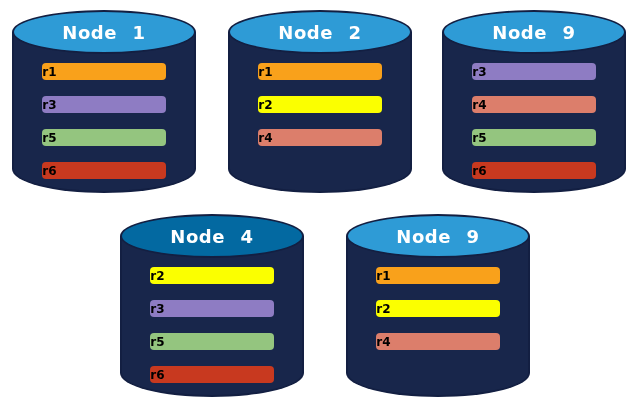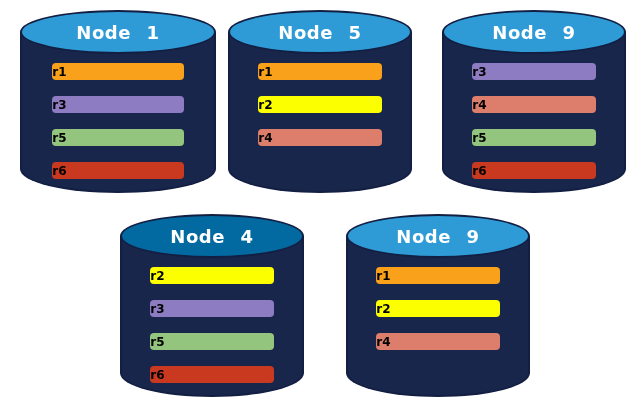--- a/index.html
+++ b/index.html
@@ -1,21 +1,21 @@
 <!DOCTYPE html>
 <html><head>
 <meta charset="utf-8">
 <style>
   html,body{margin:0;padding:0;background:#ffffff;}
   .stage{
     position:relative;width:638px;height:402px;background:#ffffff;overflow:hidden;
     font-family:"DejaVu Sans","Liberation Sans",sans-serif;
   }
   .node{position:absolute;width:184px;height:183px;}
-  .node-pos-0{left:20px;top:10px;padding-left:12px;}
+  .node-pos-0{left:12px;top:10px;}
   .node-pos-1{left:228px;top:10px;}
   .node-pos-2{left:442px;top:10px;}
   .node-pos-3{left:120px;top:214px;}
   .node-pos-4{left:346px;top:214px;}
   .cyl-body{
     position:absolute;left:0;right:0;top:22px;bottom:0;
     background:#18264B;border:2px solid #131F42;border-top:none;
     border-radius:0 0 50% 50% / 0 0 24px 24px;box-sizing:border-box;
   }
   .cyl-top{
@@ -61,21 +61,21 @@
       </div>
       <div class="bar" style="background: rgb(200, 57, 31);">
         <span class="bar-label">r6</span>
       </div>
     </div>
   </div>
 
   <div class="node node-pos-1">
     <div class="cyl-body" style="background: rgb(24, 38, 75);"></div>
     <div class="cyl-top" style="background: rgb(46, 155, 214);">
-      <span class="node-title">Node 5</span>
+      <span class="node-title">Node 2</span>
     </div>
     <div class="bars">
       <div class="bar" style="background: rgb(249, 161, 27);">
         <span class="bar-label">r1</span>
       </div>
       <div class="bar" style="background: rgb(251, 255, 0);">
         <span class="bar-label">r2</span>
       </div>
       <div class="bar" style="background: rgb(220, 126, 107);">
         <span class="bar-label">r4</span>

